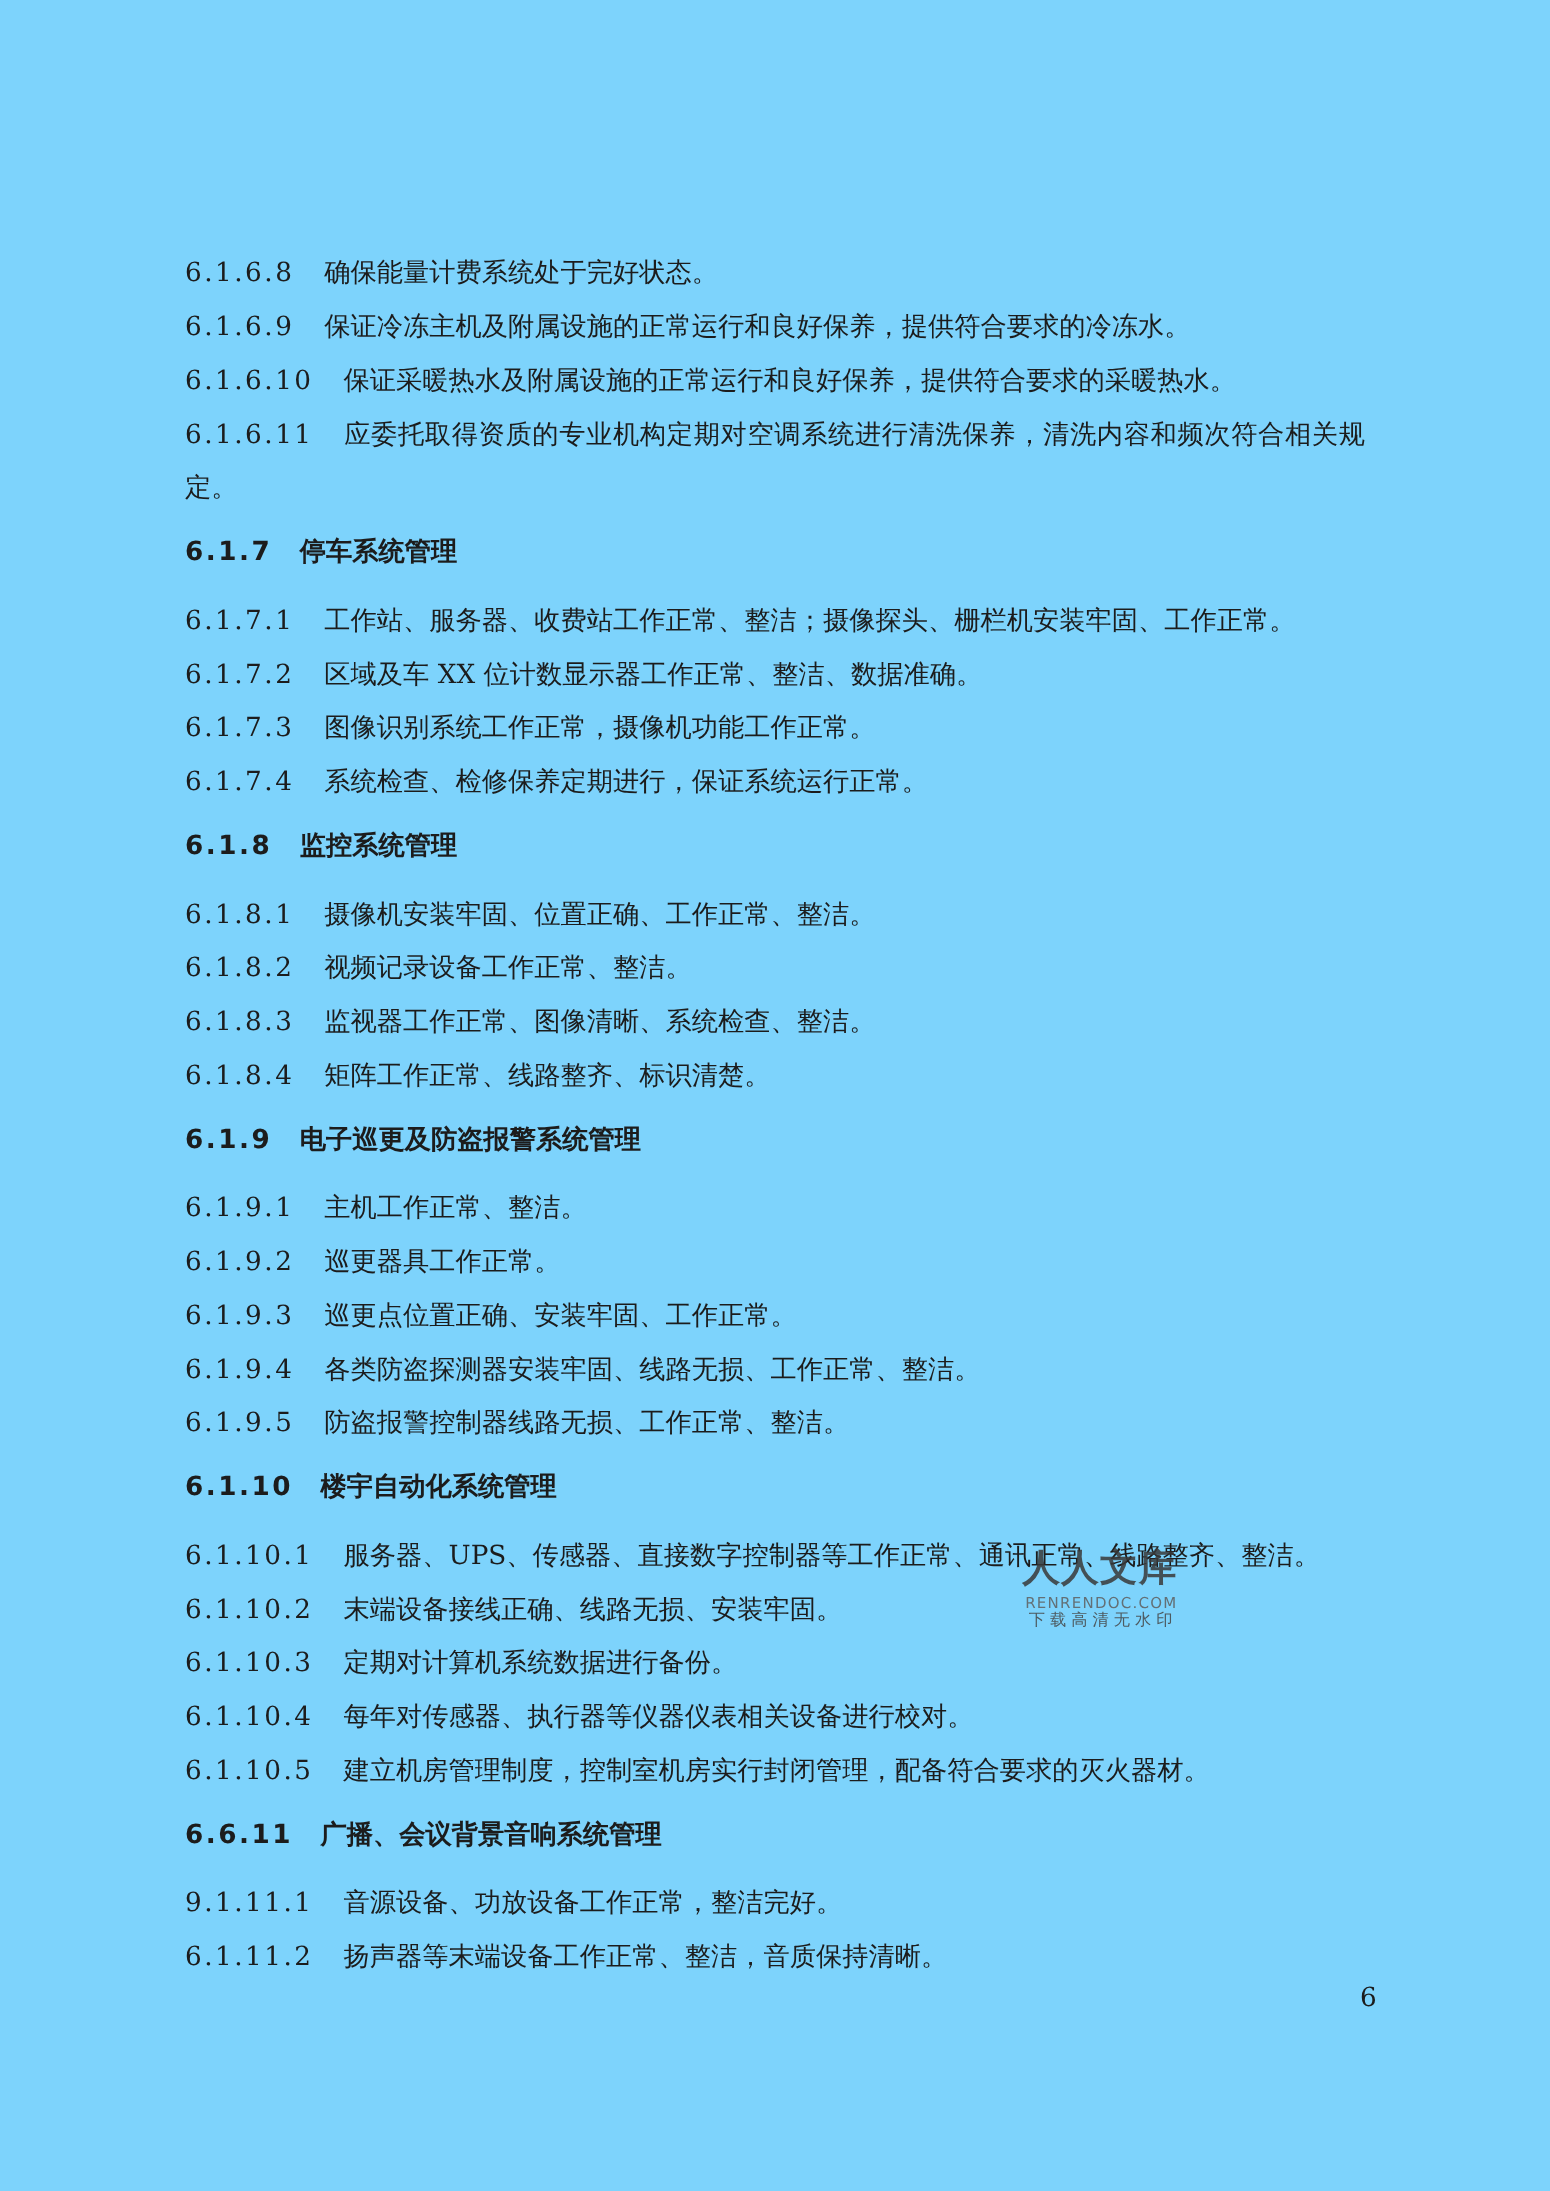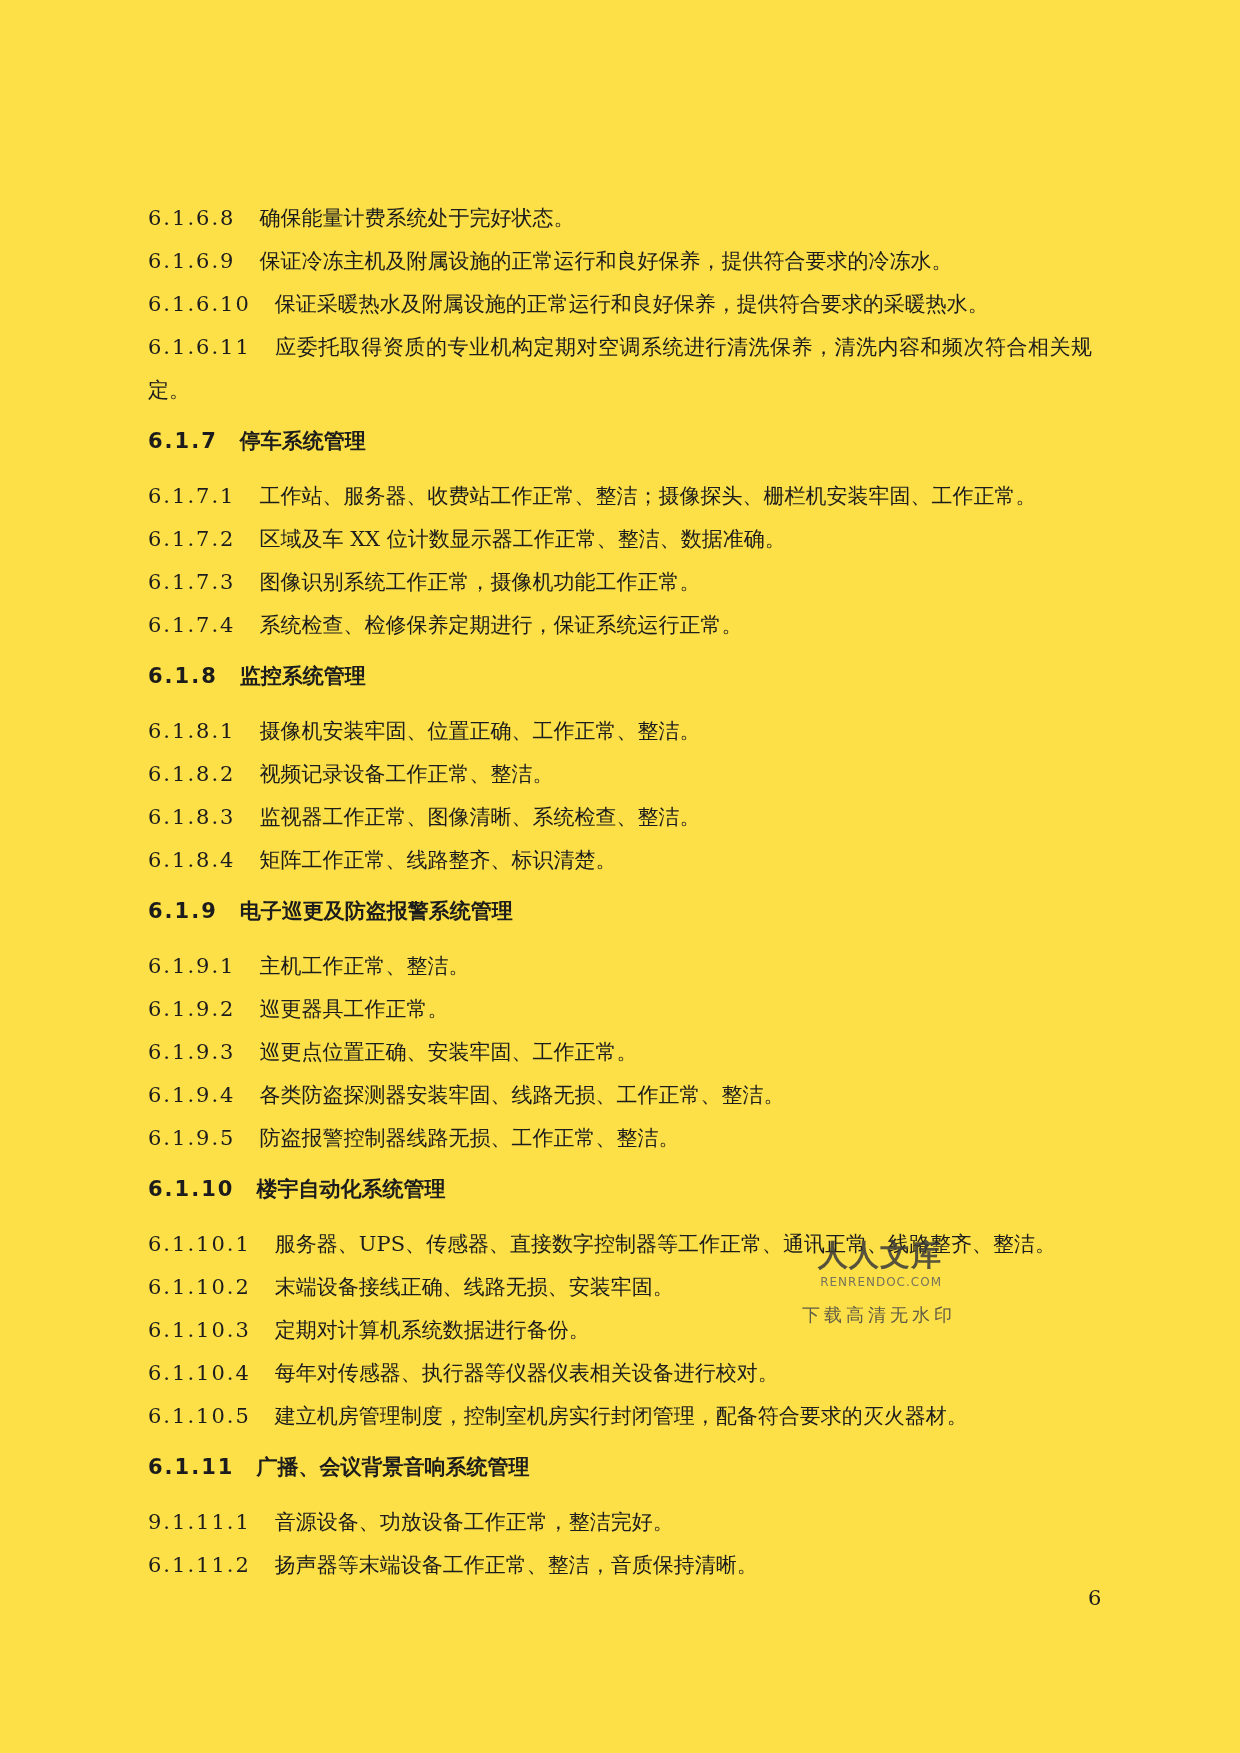--- a/index.html
+++ b/index.html
@@ -2,21 +2,21 @@
 <html><head>
 <meta charset="utf-8">
 <style>
   * { margin: 0; padding: 0; box-sizing: border-box; }
   html, body { background: #e8e8e8; }
   .page {
     position: relative;
     width: 1240px;
     height: 1753px;
     margin: 0 auto;
-    background: #fde047;
+    background: #7dd3fc;
     overflow: hidden;
     font-family: "DejaVu Serif", "Liberation Serif", serif;
     color: #1c1c1c;
   }
   .content {
     position: absolute;
     left: 148px;
     top: 197px;
     width: 944px;
   }
@@ -63,26 +63,26 @@
     font-family: "DejaVu Sans", "Liberation Sans", sans-serif;
     font-size: 12px;
     line-height: 13px;
     letter-spacing: 1px;
     color: #5f5f5f;
     margin-top: 5px;
     white-space: nowrap;
   }
   .wm-tagline {
     font-family: "DejaVu Sans", "Liberation Sans", sans-serif;
-    font-size: 18px;
+    font-size: 13px;
     line-height: 15px;
     letter-spacing: 4px;
     text-indent: 4px;
     color: #454545;
-    margin-top: 18px;
+    margin-top: 0;
     white-space: nowrap;
   }
   .page-number {
     position: absolute;
     left: 1088px;
     top: 1586px;
     font-size: 21px;
     color: #1c1c1c;
   }
 </style>
@@ -111,21 +111,21 @@
       <p class="item"><span class="num">6.1.9.2</span><span class="txt">巡更器具工作正常。</span></p>
       <p class="item"><span class="num">6.1.9.3</span><span class="txt">巡更点位置正确、安装牢固、工作正常。</span></p>
       <p class="item"><span class="num">6.1.9.4</span><span class="txt">各类防盗探测器安装牢固、线路无损、工作正常、整洁。</span></p>
       <p class="item"><span class="num">6.1.9.5</span><span class="txt">防盗报警控制器线路无损、工作正常、整洁。</span></p>
       <p class="heading"><span class="num">6.1.10</span><span class="txt">楼宇自动化系统管理</span></p>
       <p class="item"><span class="num">6.1.10.1</span><span class="txt">服务器、UPS、传感器、直接数字控制器等工作正常、通讯正常、线路整齐、整洁。</span></p>
       <p class="item"><span class="num">6.1.10.2</span><span class="txt">末端设备接线正确、线路无损、安装牢固。</span></p>
       <p class="item"><span class="num">6.1.10.3</span><span class="txt">定期对计算机系统数据进行备份。</span></p>
       <p class="item"><span class="num">6.1.10.4</span><span class="txt">每年对传感器、执行器等仪器仪表相关设备进行校对。</span></p>
       <p class="item"><span class="num">6.1.10.5</span><span class="txt">建立机房管理制度，控制室机房实行封闭管理，配备符合要求的灭火器材。</span></p>
-      <p class="heading"><span class="num">6.1.11</span><span class="txt">广播、会议背景音响系统管理</span></p>
+      <p class="heading"><span class="num">6.6.11</span><span class="txt">广播、会议背景音响系统管理</span></p>
       <p class="item"><span class="num">9.1.11.1</span><span class="txt">音源设备、功放设备工作正常，整洁完好。</span></p>
       <p class="item"><span class="num">6.1.11.2</span><span class="txt">扬声器等末端设备工作正常、整洁，音质保持清晰。</span></p>
     </main>
 
   <div class="watermark">
     <div class="wm-title">人人文库</div>
     <div class="wm-domain">RENRENDOC.COM</div>
     <div class="wm-tagline">下载高清无水印</div>
   </div>
 

